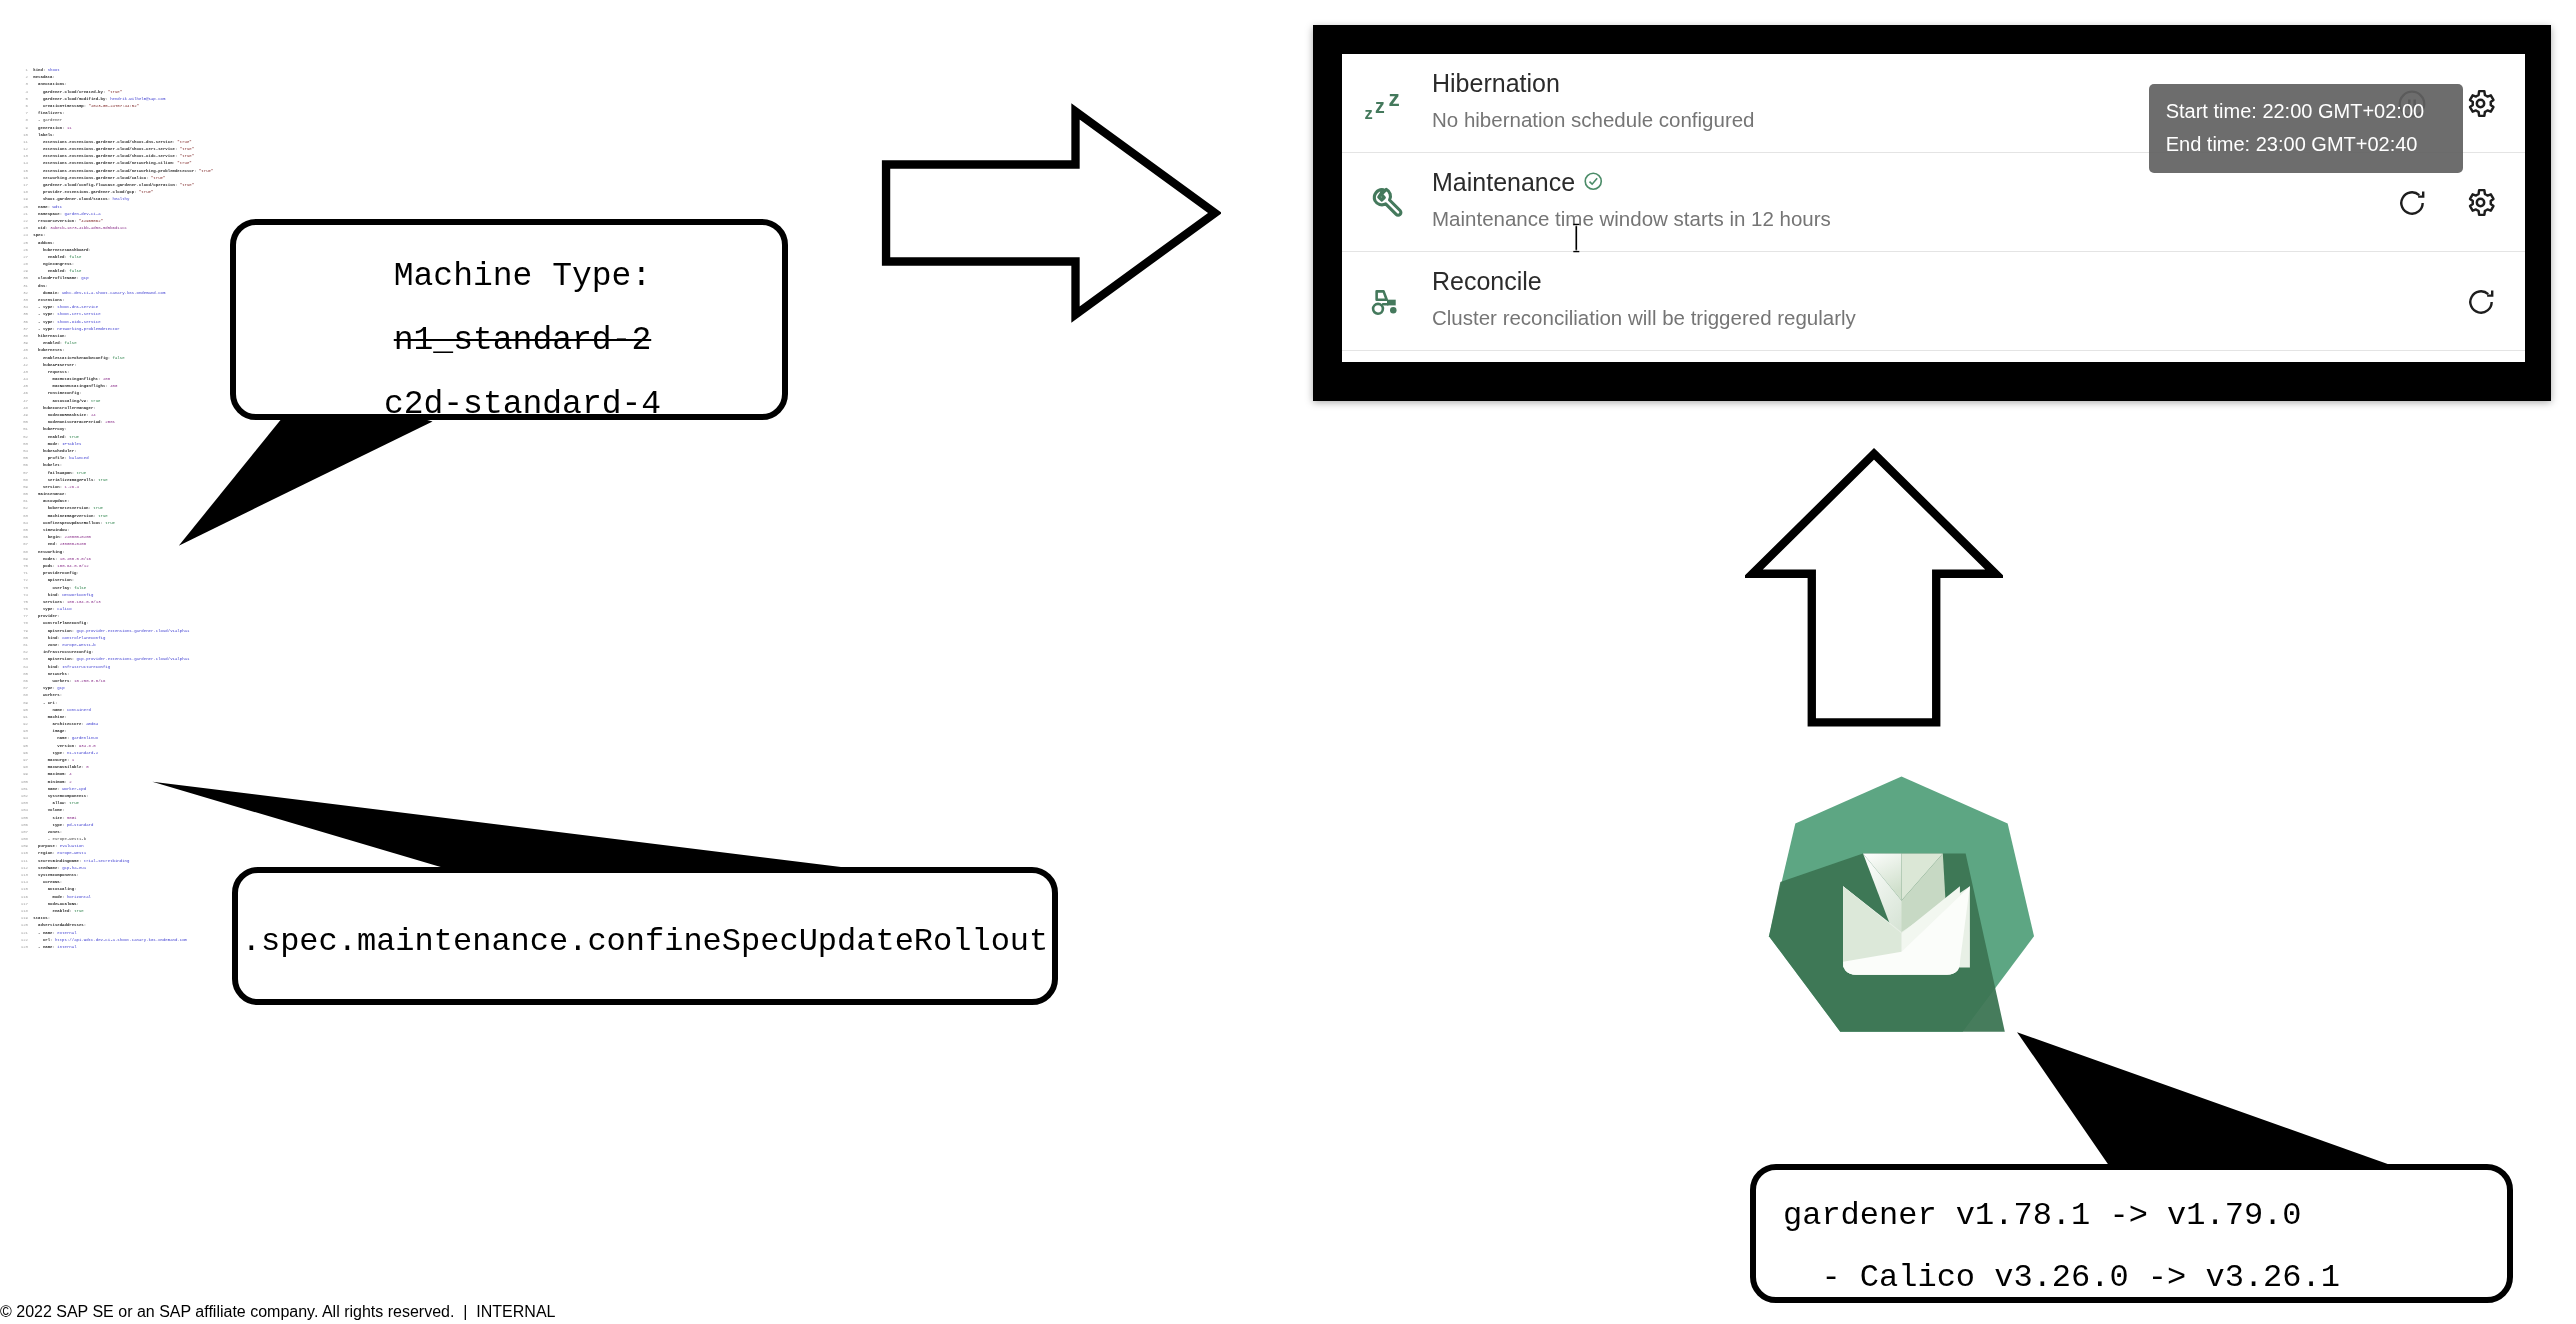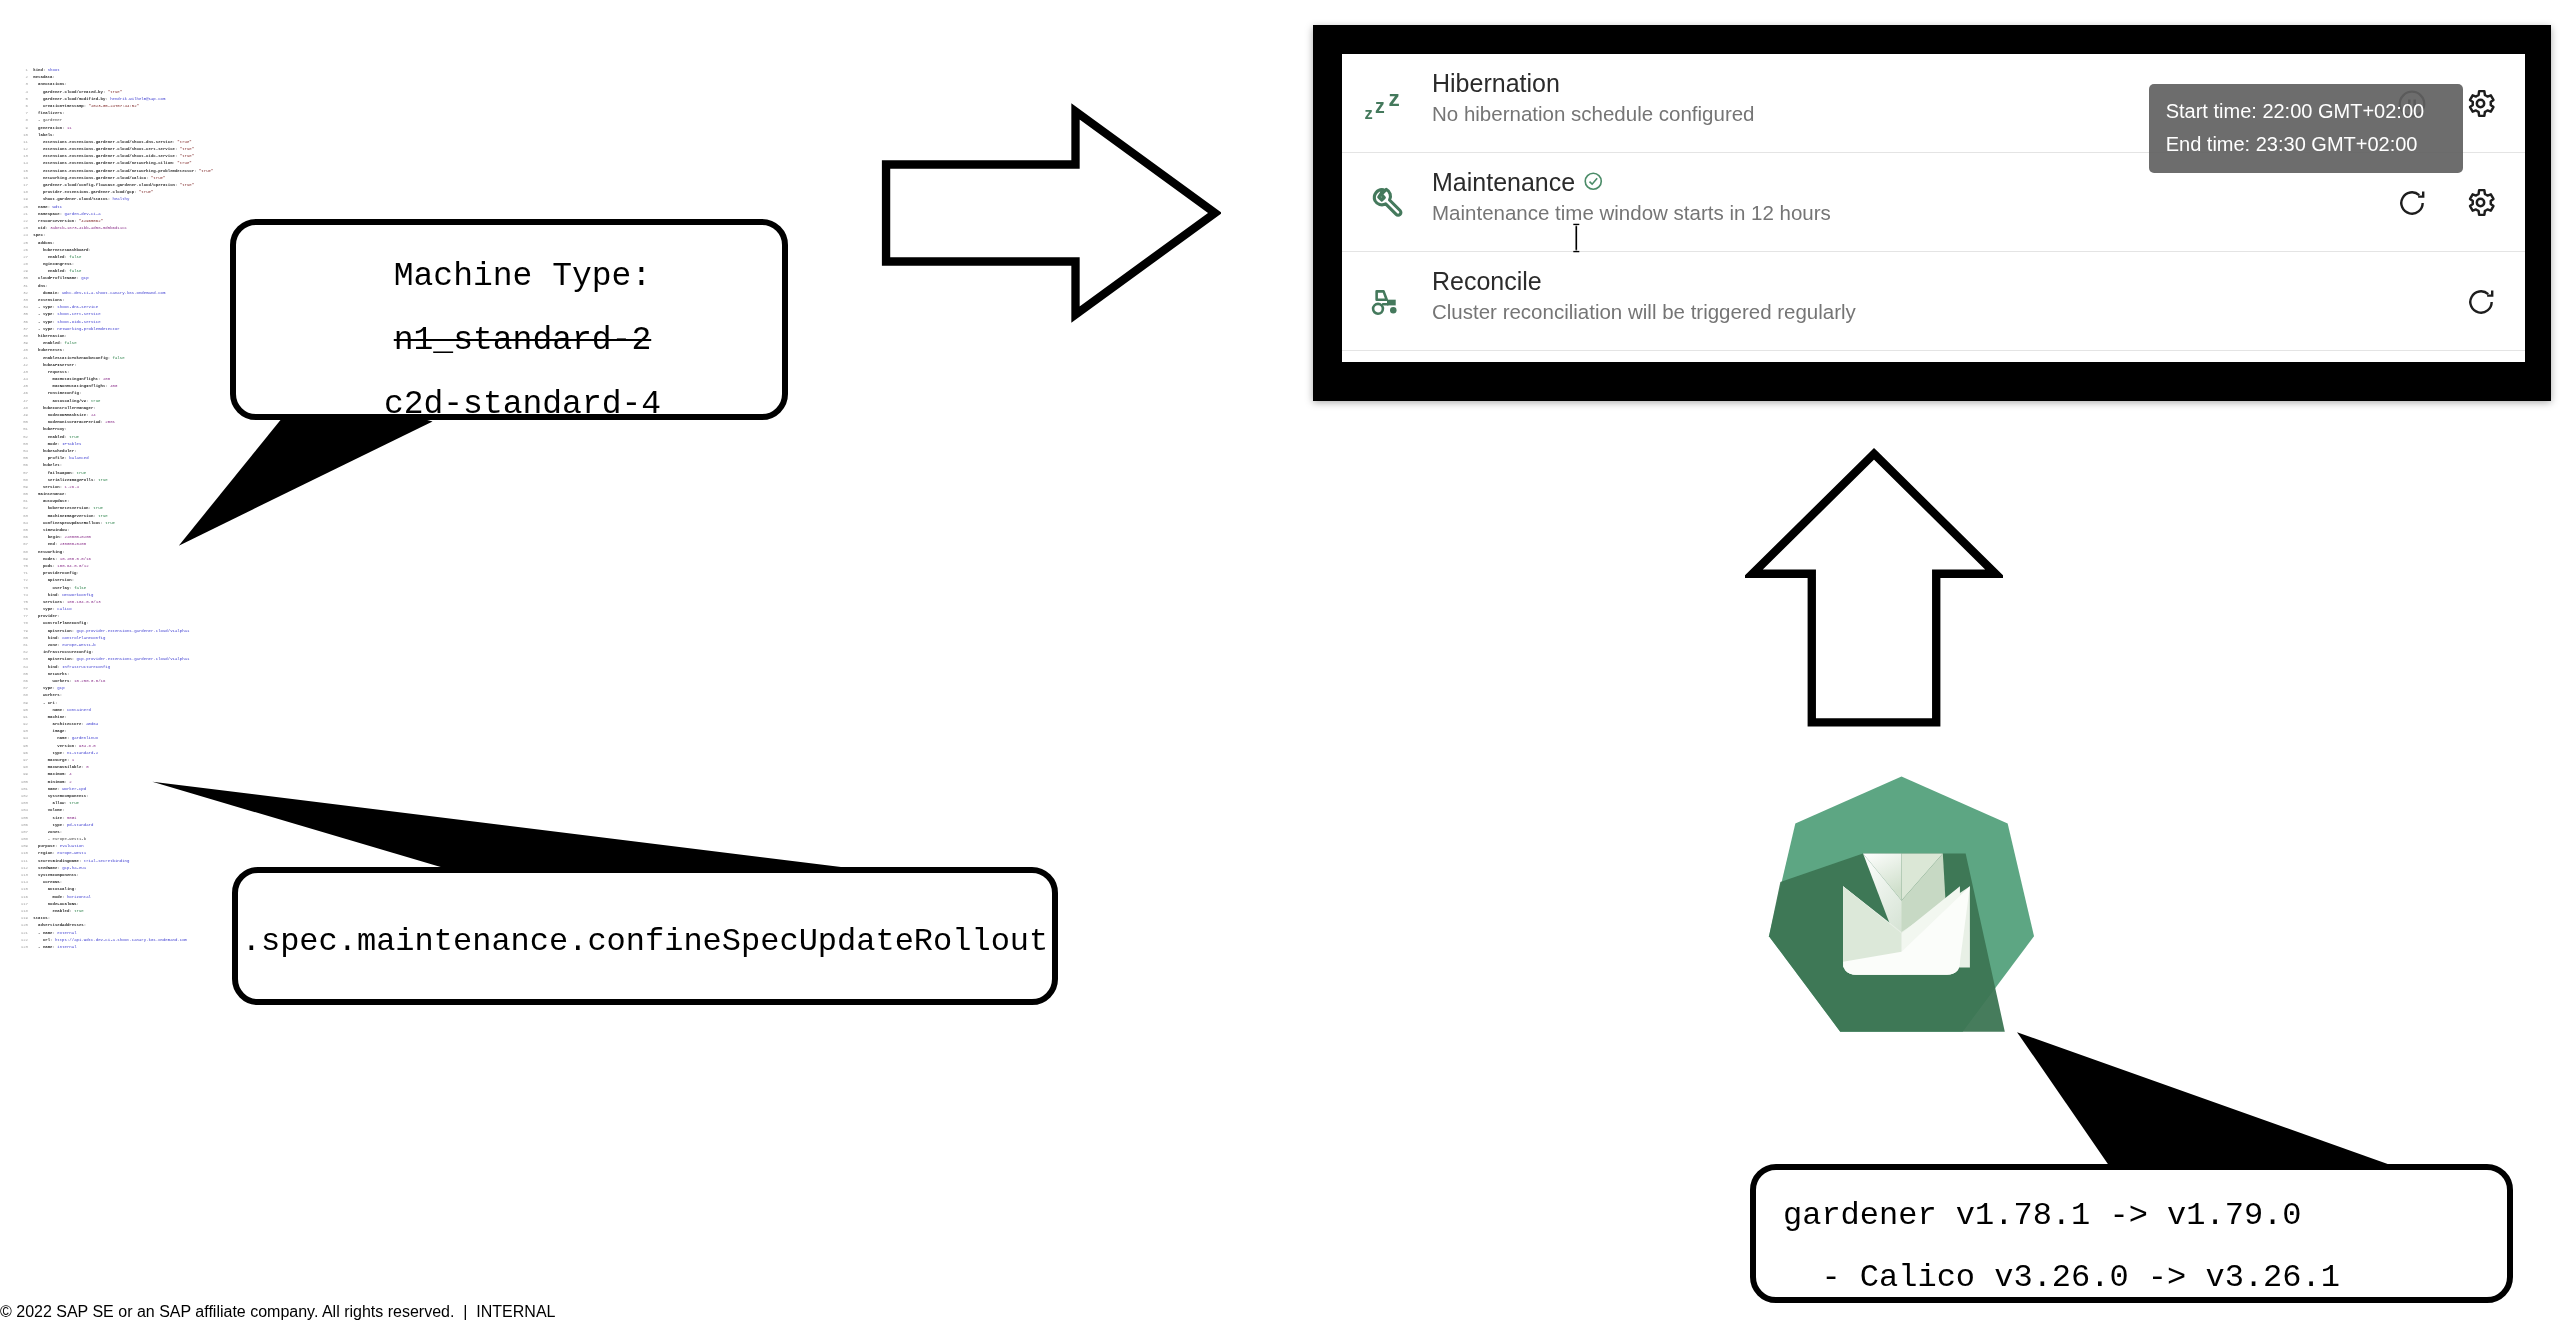--- a/index.html
+++ b/index.html
@@ -165,21 +165,21 @@
     color: #2b2b2b;
     line-height: 30px;
     display: flex;
     align-items: center;
     gap: 8.3px;
   }
   .row-sub {
     font-size: 20.5px;
     color: #757575;
     line-height: 26px;
-    margin-top: 3px;
+    margin-top: 9px;
   }
   .row-actions {
     flex: 0 0 auto;
     display: flex;
     align-items: center;
     gap: 34px;
     padding-right: 27px;
     height: 99px;
     color: #1d1d1d;
   }
@@ -394,21 +394,21 @@
           <svg width="32" height="32" viewBox="0 0 24 24" fill="none" stroke="#1d1d1d" stroke-width="1.8" stroke-linecap="butt">
             <path d="M20 12a8 8 0 11-2.6-5.9"></path>
             <polyline points="20.4,3.4 20.4,7.2 16.6,7.2" fill="none"></polyline>
           </svg>
         </span>
       </div>
     </div>
 
     <div id="maintenance-tooltip">
       <div class="tt-line">Start time: 22:00 GMT+02:00</div>
-      <div class="tt-line">End time: 23:30 GMT+02:00</div>
+      <div class="tt-line">End time: 23:00 GMT+02:40</div>
     </div>
 
     <svg id="text-cursor" viewBox="0 0 14 40">
       <path d="M3 2 h8 M7 2 v36 M3 38 h8" stroke="#000000" stroke-width="2.2" fill="none"></path>
       <path d="M1.2 3.6 h11.6 M1.2 36.4 h11.6" stroke="#ffffff" stroke-width="1" fill="none"></path>
     </svg>
 
   </div>
 </div>
 

